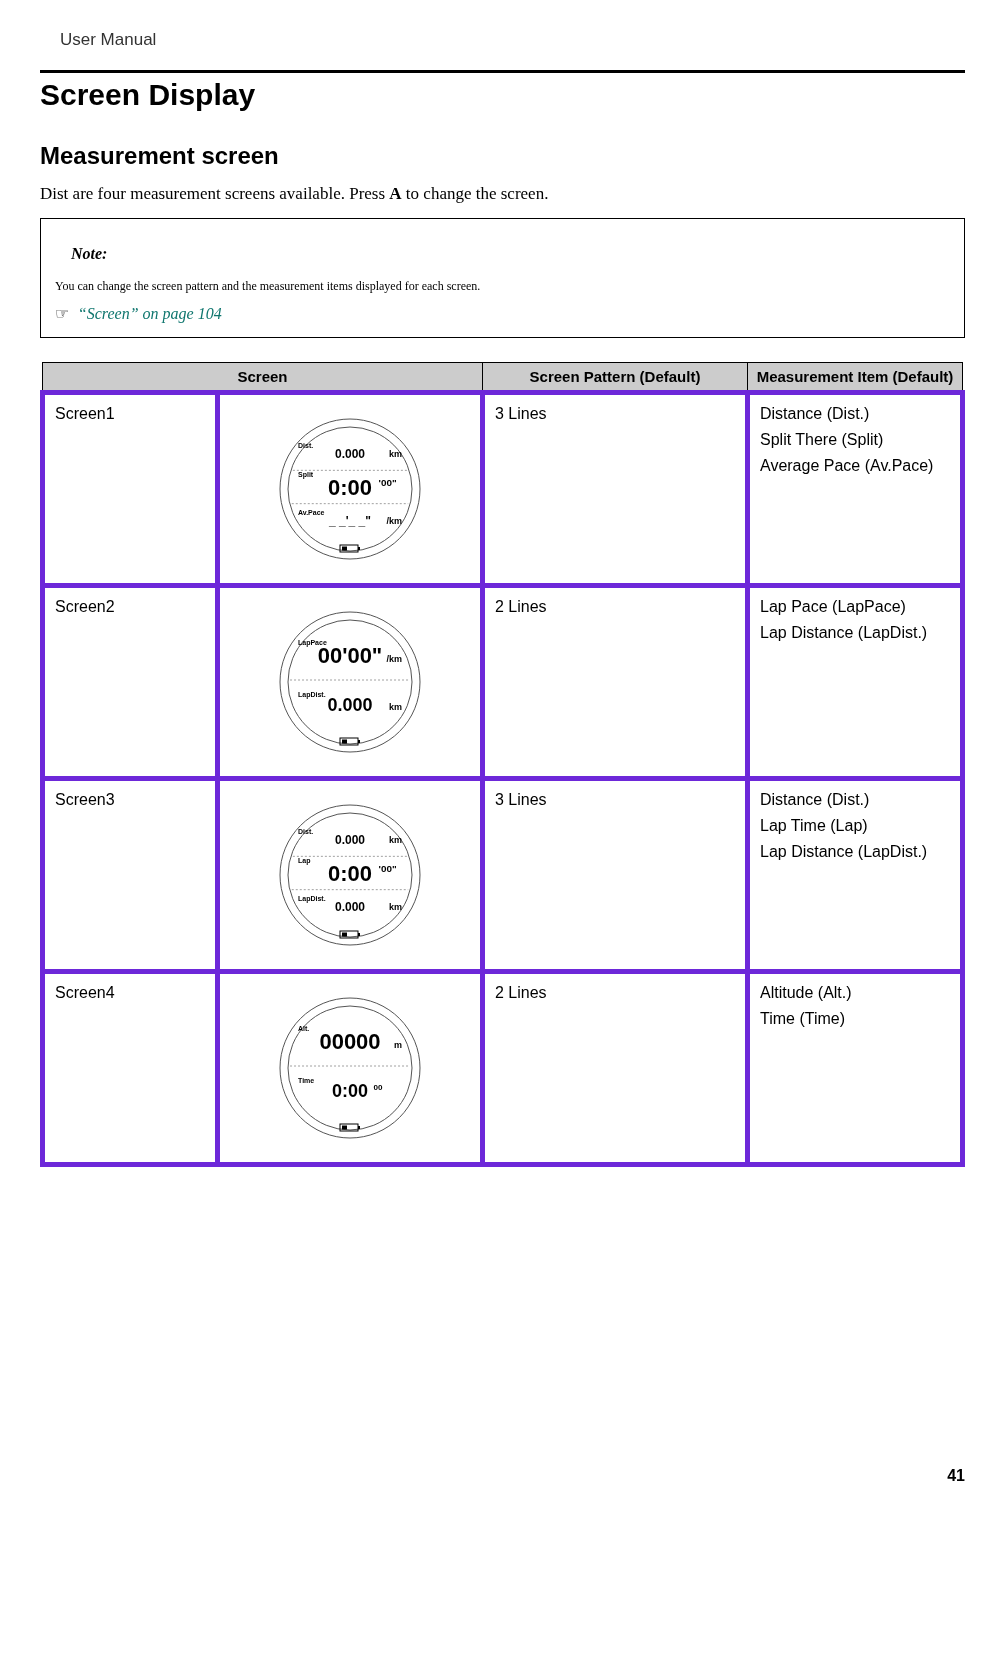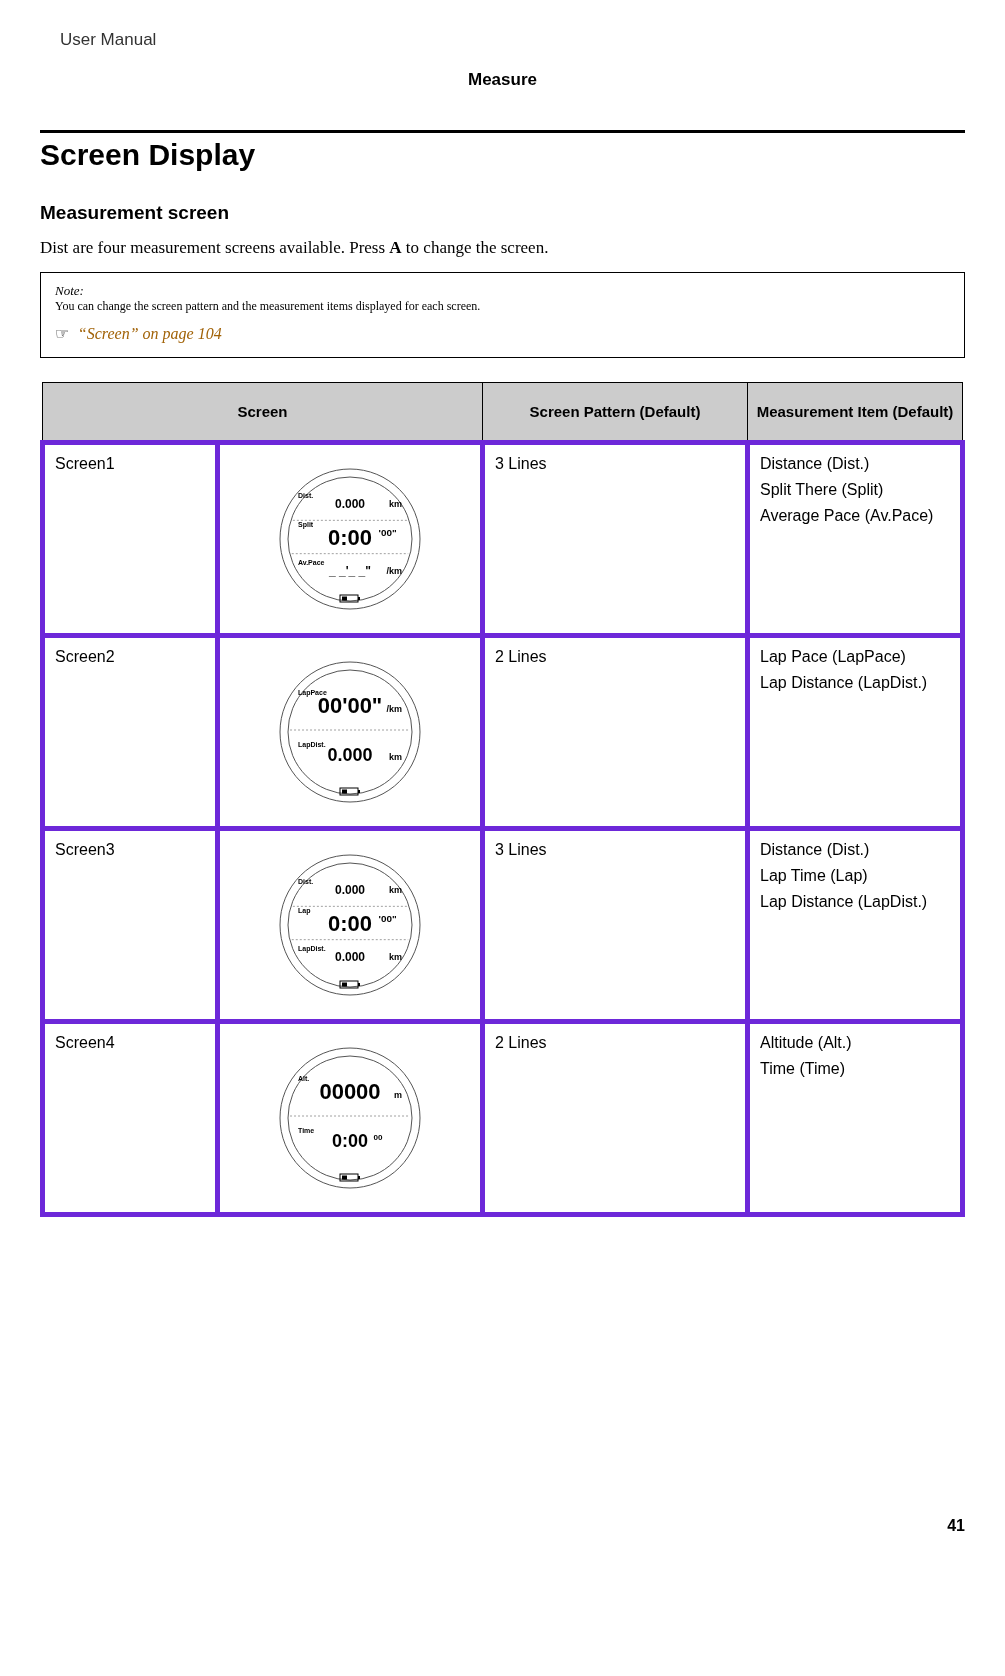--- a/index.html
+++ b/index.html
@@ -29,67 +29,67 @@
     border: none;
     border-top: 3px solid #000;
     margin: 0 0 5px 0;
   }
   .h1 {
     font-size: 30px;
     font-weight: bold;
     margin: 5px 0 30px 0;
   }
   .h2 {
-    font-size: 19px;
+    font-size: 24px;
     font-weight: bold;
     margin: 0 0 14px 0;
   }
   .body-text {
     font-family: Georgia, 'Times New Roman', serif;
     font-size: 17px;
     margin: 0 0 14px 0;
   }
   .note-box {
     border: 1px solid #000;
     padding: 10px 14px 14px 14px;
     margin-bottom: 24px;
   }
   .note-title {
     font-family: Georgia, 'Times New Roman', serif;
-    font-weight: normal;
+    font-weight: bold;
     font-style: italic;
-    font-size: 13px;
-    margin: 0;
+    font-size: 16px;
+    margin: 16px;
   }
   .note-body {
     font-family: Georgia, 'Times New Roman', serif;
     font-size: 12px;
     margin: 0 0 10px 0;
   }
   .note-link {
     font-family: Georgia, 'Times New Roman', serif;
     font-style: italic;
-    color: #a16207;
+    color: #0f766e;
     font-size: 16px;
   }
   .hand-icon {
     display: inline-block;
     margin-right: 4px;
     font-size: 16px;
     color: #000;
   }
 
   table.main {
     width: 100%;
     border-collapse: collapse;
   }
   table.main th {
     background: #ccc;
     border: 1px solid #000;
-    padding: 20px 8px;
+    padding: 5px 8px;
     font-size: 15px;
     font-weight: bold;
     text-align: center;
   }
   table.main td {
     border: 5px solid #6d28d9;
     padding: 10px 10px;
     font-size: 16px;
     vertical-align: top;
   }
@@ -113,21 +113,20 @@
     font-weight: bold;
     font-size: 16px;
     margin-top: 300px;
   }
 </style>
 </head>
 <body>
 
 <div class="page">
   <div class="header-text">User Manual</div>
-  <div class="section-label">Measure</div>
   <hr class="thick">
   <div class="h1">Screen Display</div>
   <div class="h2">Measurement screen</div>
 
   <p class="body-text">
     <span>Dist are four measurement screens available. Press </span><b>A</b><span> to change the screen.</span>
   </p>
 
   <div class="note-box">
     <p class="note-title">Note:</p>

